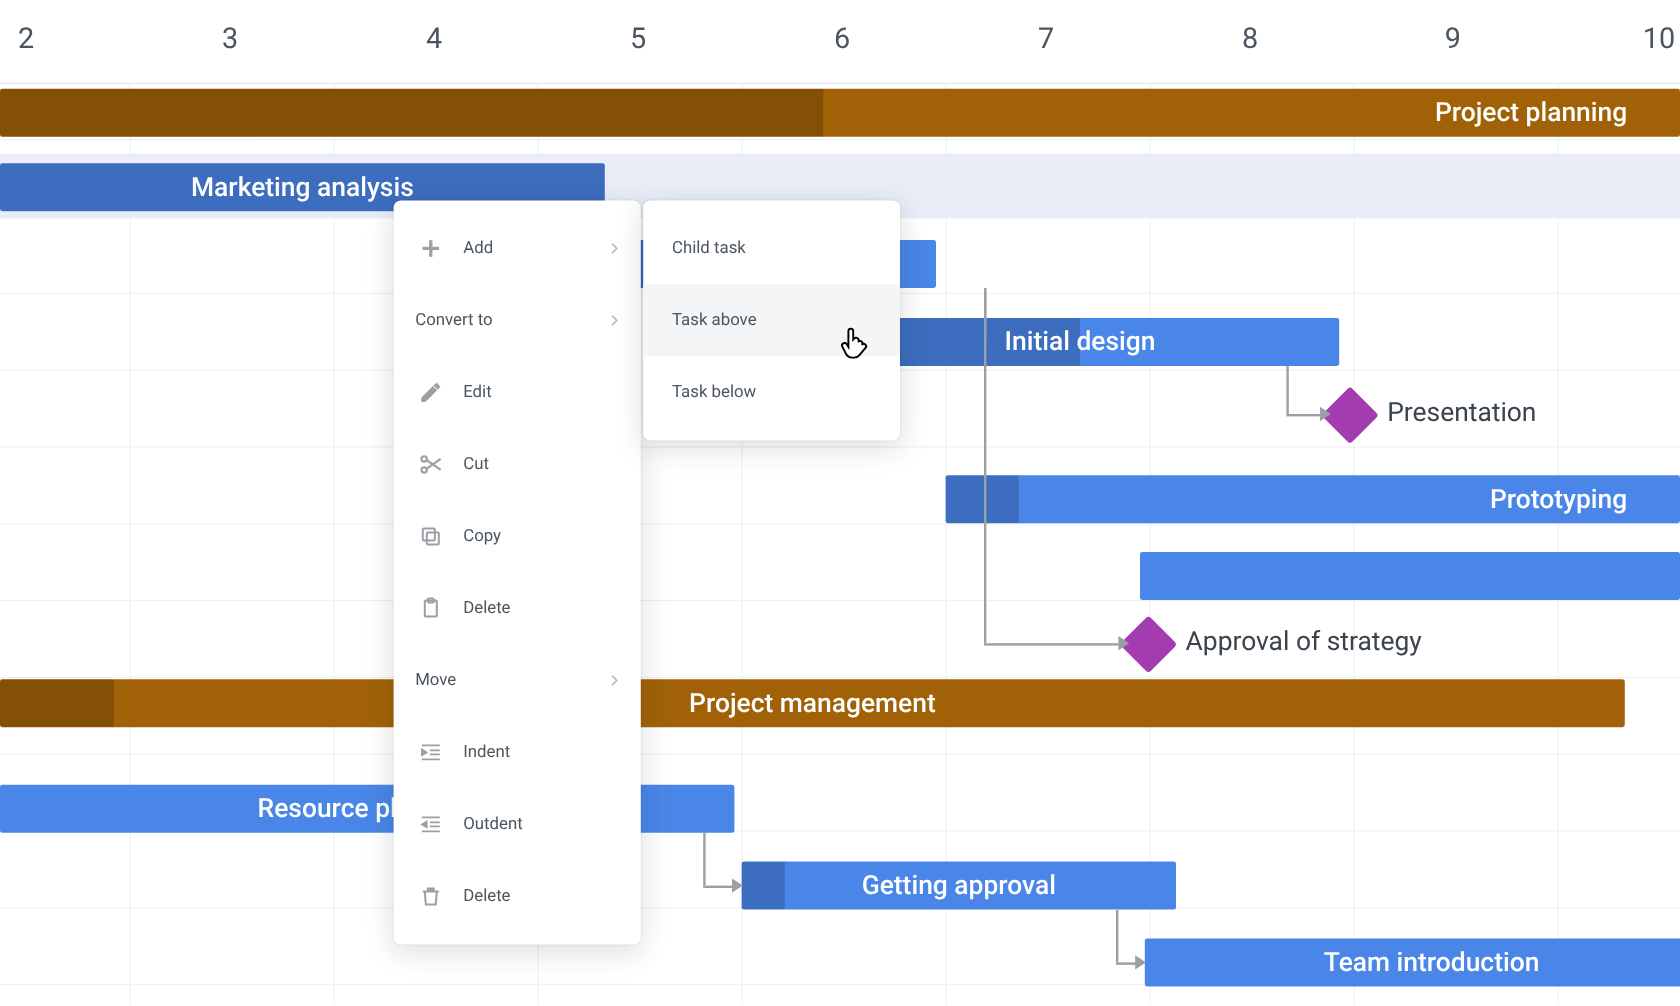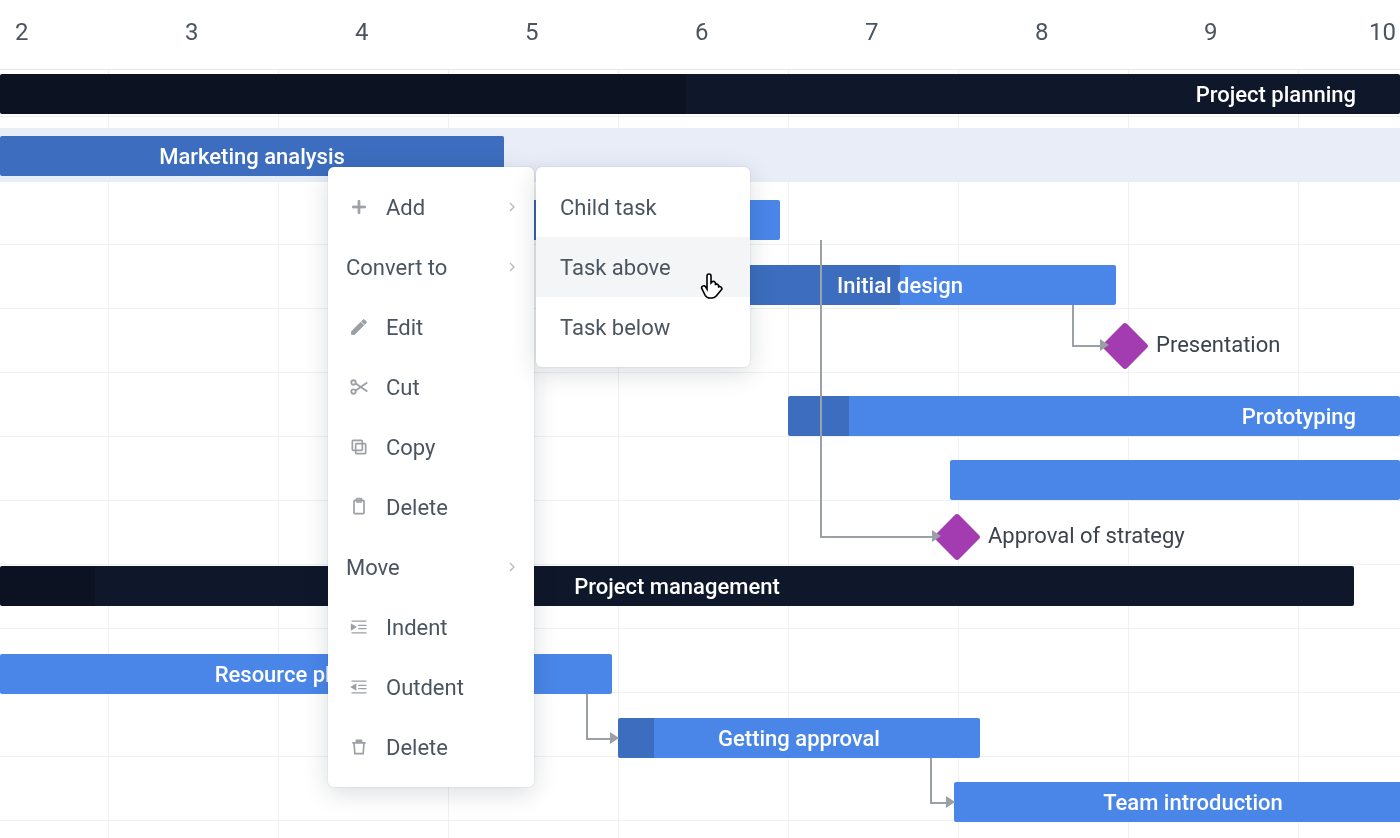--- a/index.html
+++ b/index.html
@@ -72,21 +72,21 @@
     position: absolute;
     left: 0; top: 0; bottom: 0;
     background: rgba(0,0,0,0.18);
     border-radius: 2px 0 0 2px;
   }
   .bar .bar-label {
     position: relative;
     z-index: 1;
     padding: 0 14px;
   }
-  .bar.group { background: #0f172a; }
+  .bar.group { background: #a16207; }
   .bar.task  { background: #4a86e8; }
 
   .milestone {
     position: absolute;
     width: 34px; height: 34px;
     transform: rotate(45deg);
     background: #a23cb0;
     border-radius: 3px;
   }
   .milestone-label {
@@ -121,21 +121,21 @@
     padding: 10px 0;
     z-index: 50;
   }
   .context-menu { width: 206px; }
   .submenu { width: 214px; }
   .menu-item {
     display: flex;
     align-items: center;
     height: 60px;
     padding: 0 18px 0 18px;
-    font-size: 22px;
+    font-size: 14px;
     color: #4a5560;
     cursor: pointer;
     position: relative;
   }
   .menu-item:hover, .menu-item.hovered { background: #f3f5f7; }
   .menu-item .mi-icon {
     width: 26px; height: 26px;
     margin-right: 14px;
     display: inline-flex;
     align-items: center;

